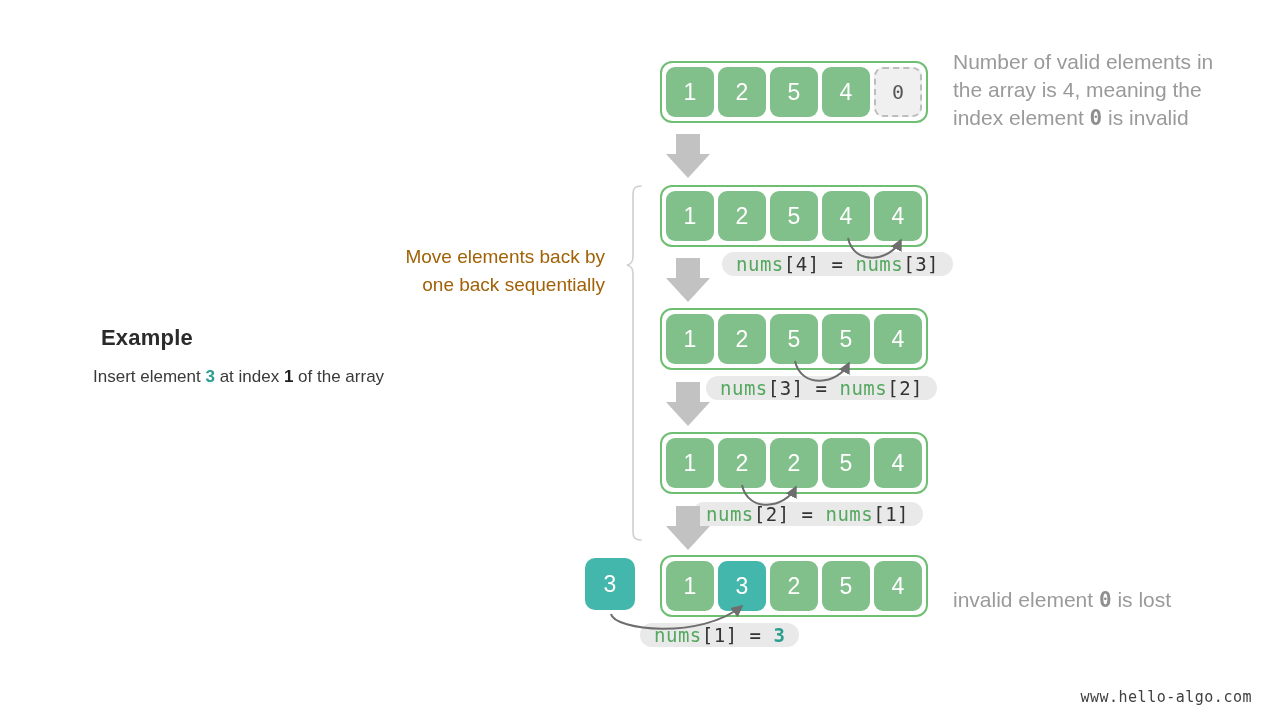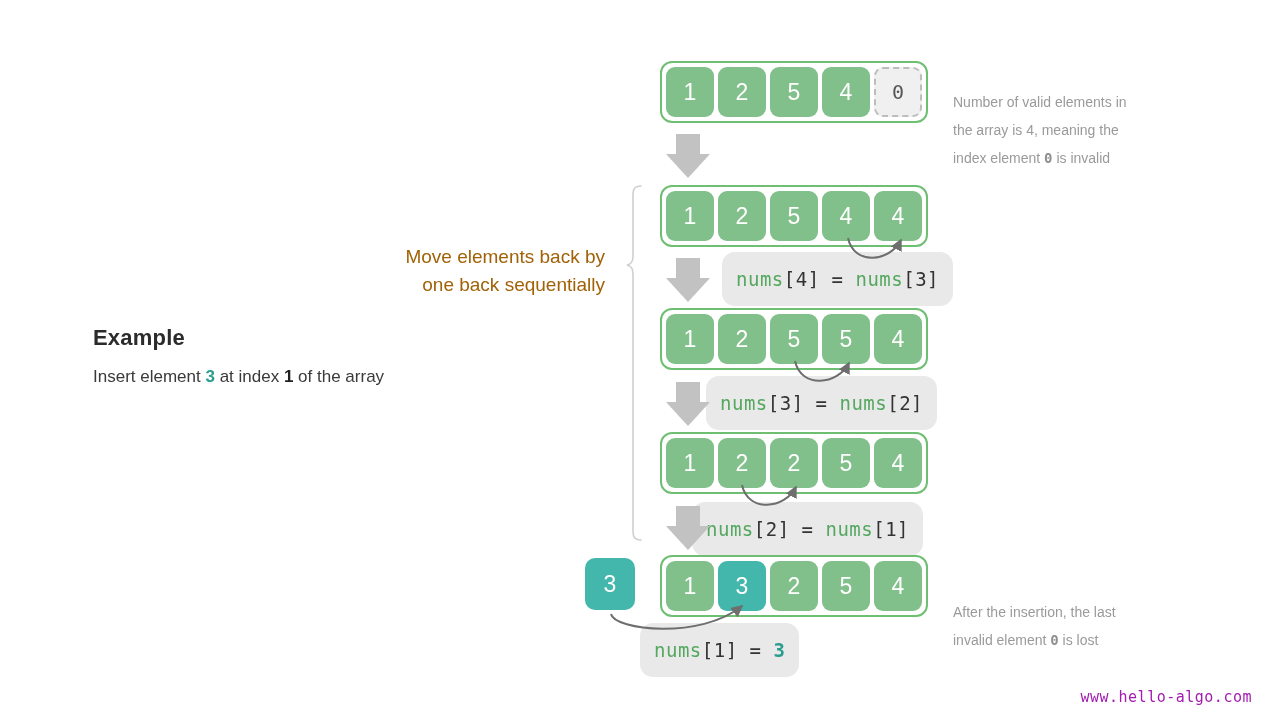--- a/index.html
+++ b/index.html
@@ -9,21 +9,21 @@
     font-family:"Liberation Sans", sans-serif;
     overflow:hidden;
     position:relative;
   }
   .stage{position:absolute;left:0;top:0;width:1280px;height:720px;}
 
   
   #example-block{position:absolute;left:93px;top:325px;width:470px;}
   #example-title{
     font-size:22px;font-weight:bold;color:#2b2b2b;letter-spacing:.2px;
-    margin:0 0 16px 0;
+    margin:0 0 16px 8px;
   }
   #example-desc{font-size:17px;color:#3a3a3a;white-space:nowrap;}
   #example-desc .teal{color:#2a9d8f;font-weight:bold;}
   #example-desc .strong{color:#1f1f1f;font-weight:bold;}
 
   
   .array{
     position:absolute;
     border:2px solid #6fbf73;
     border-radius:12px;
@@ -61,52 +61,51 @@
     color:#fff;
     display:flex;align-items:center;justify-content:center;
     font-size:23px;
   }
 
   
   .codebox{
     position:absolute;
     background:#e9e9e9;
     border-radius:13px;
-    padding:16px 14px;
+    padding:1px 14px;
     font-family:"DejaVu Sans Mono", monospace;
     font-size:19px;
     color:#333333;
     white-space:nowrap;
     letter-spacing:.5px;
   }
   .codebox .fn{color:#55a85f;}
   .codebox .tealnum{color:#2a9d8f;font-weight:bold;}
 
   
   .note{
     position:absolute;
-    font-size:14px;
+    font-size:21px;
     color:#9a9a9a;
     line-height:28px;
     width:310px;
-    margin-top:40px;
   }
   .note .mono{font-family:"DejaVu Sans Mono", monospace;font-weight:bold;color:#8f8f8f;}
 
   #move-note{
     position:absolute;
     font-size:19px;color:#a16207;line-height:28px;
     width:260px;text-align:right;
   }
 
   
   #watermark{
     position:absolute;right:28px;bottom:14px;
     font-family:"DejaVu Sans Mono", monospace;
-    font-size:15px;color:#a21caf;letter-spacing:.5px;
+    font-size:15px;color:#404040;letter-spacing:.5px;
   }
 
   svg.overlay{position:absolute;left:0;top:0;width:1280px;height:720px;pointer-events:none;}
 </style>
 </head>
 <body>
 
 <div class="stage">
 
   <div id="example-block">
@@ -169,21 +168,21 @@
     <div class="cell">1</div>
     <div class="cell teal">3</div>
     <div class="cell">2</div>
     <div class="cell">5</div>
     <div class="cell">4</div>
   </div>
 
   <div class="codebox" id="code-nums1" style="left:640px;top:623px;"><span class="fn">nums</span><span>[1]</span>&nbsp;<span>=</span>&nbsp;<span class="tealnum">3</span></div>
 
   <div class="note" style="left:953px;top:558px;">
-    <span>After the insertion, the last</span><br>
+    <br>
     <span>invalid element </span><span class="mono">0</span><span> is lost</span>
   </div>
 
   <svg class="overlay" viewBox="0 0 1280 720">
     <defs>
       <marker id="curvehead" markerWidth="7" markerHeight="7" refX="5.2" refY="3" orient="auto">
         <path d="M0,0 L6,3 L0,6 z" fill="#6e6e6e"></path>
       </marker>
     </defs>
 

